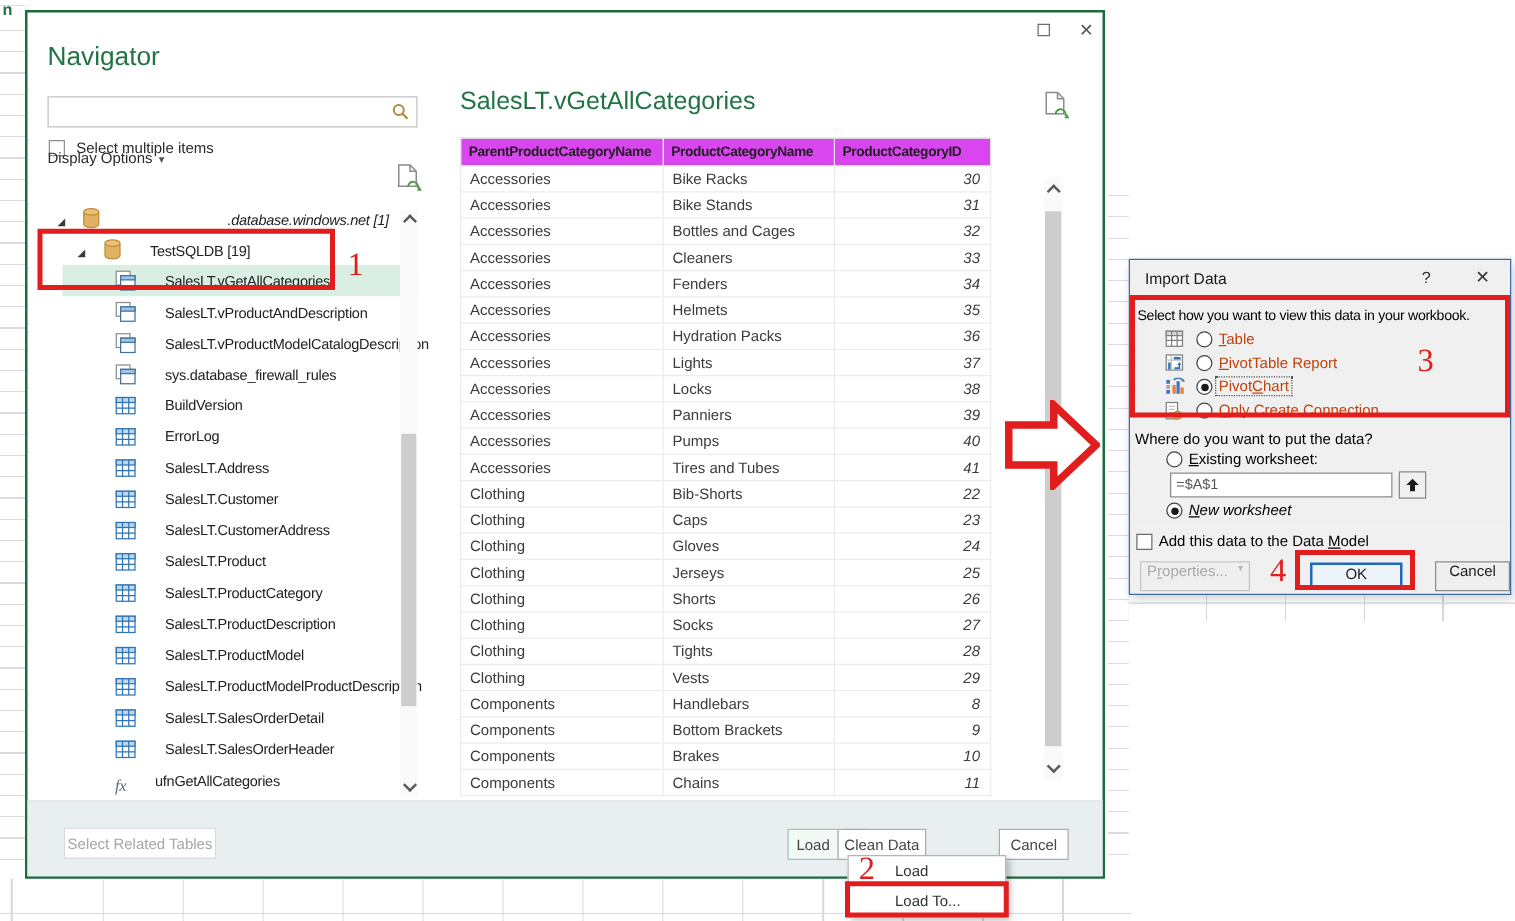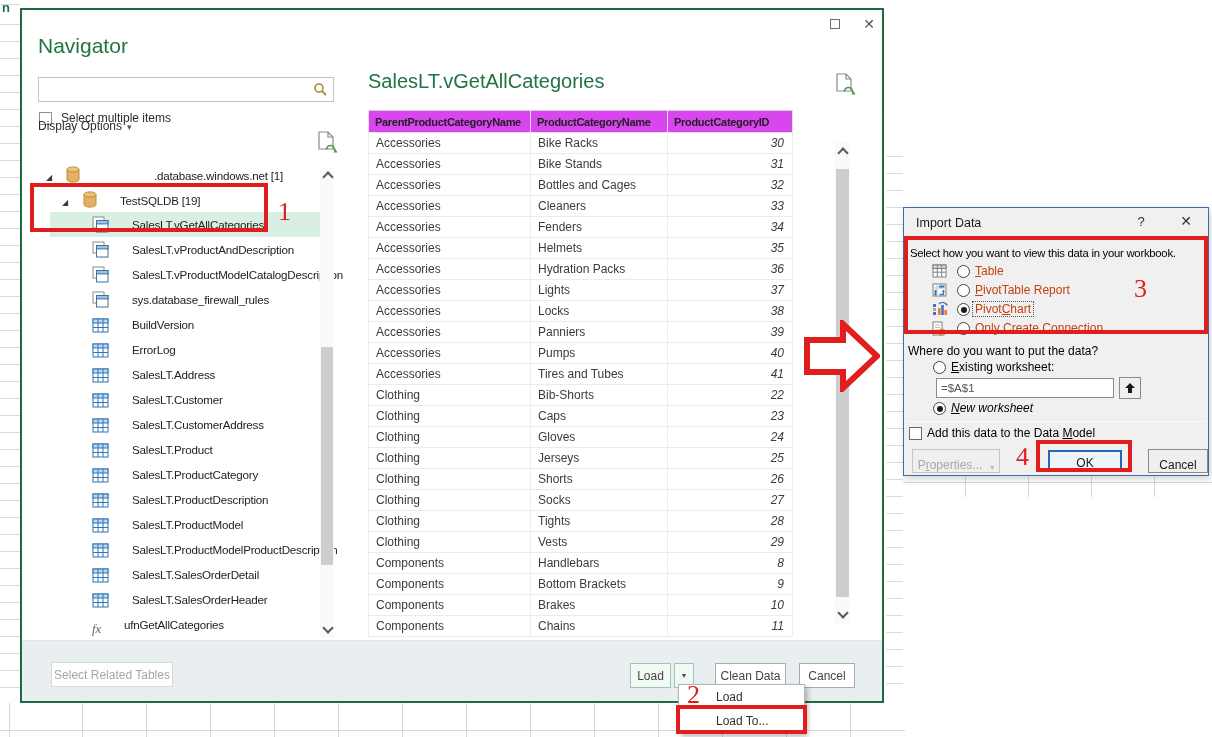--- a/index.html
+++ b/index.html
@@ -44,21 +44,21 @@
   .caret { font-size:9px; color:#555; margin-left:5px; }
   .nav-refresh { position:absolute; left:294px; top:120px; cursor:pointer; }
 
   .tree { position:absolute; left:16px; top:152px; width:282px; }
   .tree-row { position:relative; height:25px; line-height:25px; white-space:nowrap; font-size:11.6px; letter-spacing:-0.2px; color:#222; cursor:pointer; }
   .tree-row .sel-bg { position:absolute; left:12px; top:0; width:284px; height:25px; background:#d9efe3; z-index:0; }
   .tree-row > span { position:relative; z-index:1; }
   .tri { position:absolute; font-size:8px; color:#3b3b3b; top:0; }
   .t-ico { position:absolute; top:4px; }
   .t-label { position:absolute; top:0; }
-  .lvl0 .tri { left:8px; } .lvl0 .t-ico { left:21px; } .lvl0 .t-label { left:26px; }
+  .lvl0 .tri { left:8px; } .lvl0 .t-ico { left:21px; } .lvl0 .t-label { left:54px;font-style:italic; }
   .lvl1 .tri { left:24px; } .lvl1 .t-ico { left:38px; } .lvl1 .t-label { left:60px; }
   .lvl2 .t-ico { left:54px; } .lvl2 .t-label { left:77px; }
   .t-label.redacted { padding-left:68px; }
   .fx { font-family:"Liberation Serif", serif; font-style:italic; font-size:13px; color:#5f6b75; }
 
   .vscroll { position:absolute; background:#fafafa; z-index:3; }
   .vscroll .thumb { position:absolute; left:1px; right:1px; background:#cdcdcd; }
   .chev { position:absolute; left:3px; width:8px; height:8px; }
   .chev::before { content:""; position:absolute; left:1px; top:2px; width:6px; height:6px;
     border-left:2px solid #5a5a5a; border-bottom:2px solid #5a5a5a; }
@@ -79,21 +79,21 @@
   table.preview td { height:21px; font-size:12px; color:#3b3b3b; padding:0 0 0 7px; border:1px solid #ebebeb; white-space:nowrap; overflow:hidden; }
   table.preview td.num { text-align:right; padding:0 8px 0 0; font-style:italic; }
 
   .nav-footer { position:absolute; left:0; top:630px; width:860px; height:61px; background:#e9eff1; border-top:1px solid #dfe7e9; }
   .btn { position:absolute; font-size:12px; color:#444; background:#fff; border:1px solid #ababab;
     display:flex; align-items:center; justify-content:center; cursor:pointer; }
   .btn.disabled { color:#a6a6a6; border-color:#d9d9d9; cursor:default; }
   .btn-select-related { left:29px; top:652px; width:122px; height:25px; }
   .btn-load { left:608px; top:653px; width:41px; height:25px; border-color:#9dc6ae; background:#f3f9f5; }
   .btn-load-arrow { left:652px; top:653px; width:20px; height:25px; border-color:#9dc6ae; background:#f3f9f5; font-size:8px; color:#444; }
-  .btn-clean { left:693px; top:653px; width:71px; height:25px; }
+  .btn-clean { left:648px; top:653px; width:71px; height:25px; }
   .btn-cancel-nav { left:777px; top:653px; width:56px; height:25px; }
 
   
   .load-menu { position:absolute; left:678px; top:684px; width:127px; background:#fff;
     border:1px solid #b5b5b5; box-shadow:3px 3px 5px rgba(0,0,0,0.25); z-index:5; }
   .menu-item { height:24px; line-height:24px; padding-left:37px; font-size:12px; color:#333; cursor:pointer; }
 
   
   .imp-dialog { position:absolute; left:903px; top:207px; width:306px; height:269px;
     background:#f0f0f0; border:1px solid #3c6ca8; box-shadow:2px 3px 8px rgba(0,0,0,0.18); font-size:12px; }
@@ -116,21 +116,21 @@
   .ref-input { position:absolute; left:32px; top:170px; width:178px; height:20px; background:#fff; border:1px solid #8a8a8a;
     font-size:11.5px; color:#555; line-height:18px; padding-left:4px; }
   .collapse-btn { position:absolute; left:215px; top:169px; width:22px; height:22px; background:#f0f0f0; border:1px solid #8a8a8a;
     display:flex; align-items:center; justify-content:center; cursor:pointer; }
   .row-new { position:absolute; left:0; top:193px; height:16px; width:100%;font-style:italic; }
   .row-new .radio { left:29px; }
   .row-new .lbl { position:absolute; left:47px; top:0; color:#000; }
   .imp-divider { position:absolute; left:4px; top:213px; width:297px; height:1px; background:#dadada; border-bottom:1px solid #fdfdfd; }
   .row-dm { position:absolute; left:5px; top:218px; display:flex; align-items:center; color:#000; }
   .cb2 { width:13px; height:13px; border:1px solid #6b6b6b; background:#fff; display:inline-block; margin-right:5px; }
-  .imp-btn { position:absolute; top:241px; height:24px; font-size:12px; display:flex; align-items:flex-end; justify-content:center;
+  .imp-btn { position:absolute; top:241px; height:24px; font-size:12px; display:flex; align-items:flex-start; justify-content:center;
     background:#efefef; border:1px solid #8b8b8b; color:#1a1a1a; cursor:pointer; }
   .btn-props { left:8px; width:88px; color:#a8a8a8; border-color:#c6c6c6; cursor:default; }
   .btn-props .caret2 { font-size:8px; margin-left:8px; color:#b5b5b5; }
   .btn-ok { left:144px; width:74px; height:22px; top:242px; border:2px solid #2267b8; background:#eef4fb; }
   .btn-cancel-imp { left:244px; width:60px; }
 
   
   .anno { position:absolute; pointer-events:none; z-index:9; }
   .rbox { position:absolute; border:4px solid #e11d1d; }
   .rnum { position:absolute; color:#e11d1d; font-family:"Liberation Serif", serif; font-size:26px; line-height:1; }

